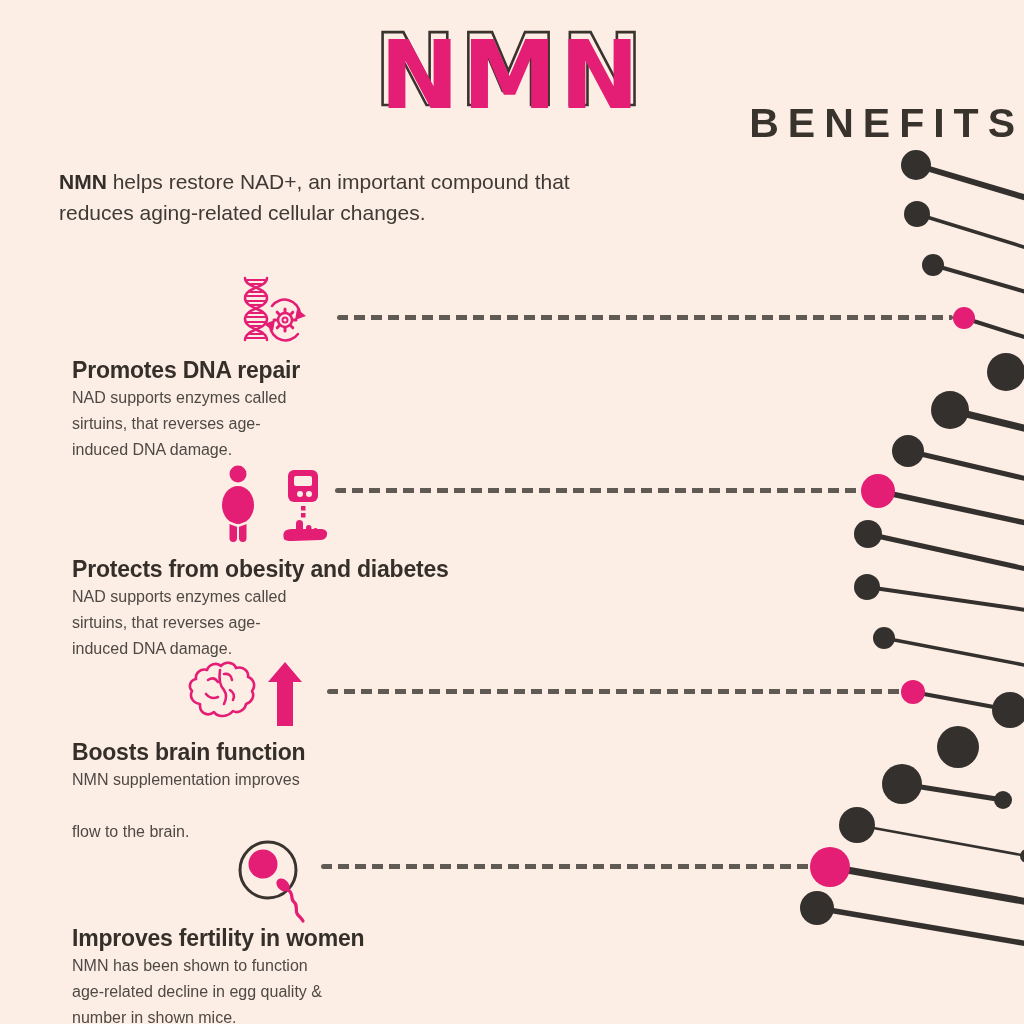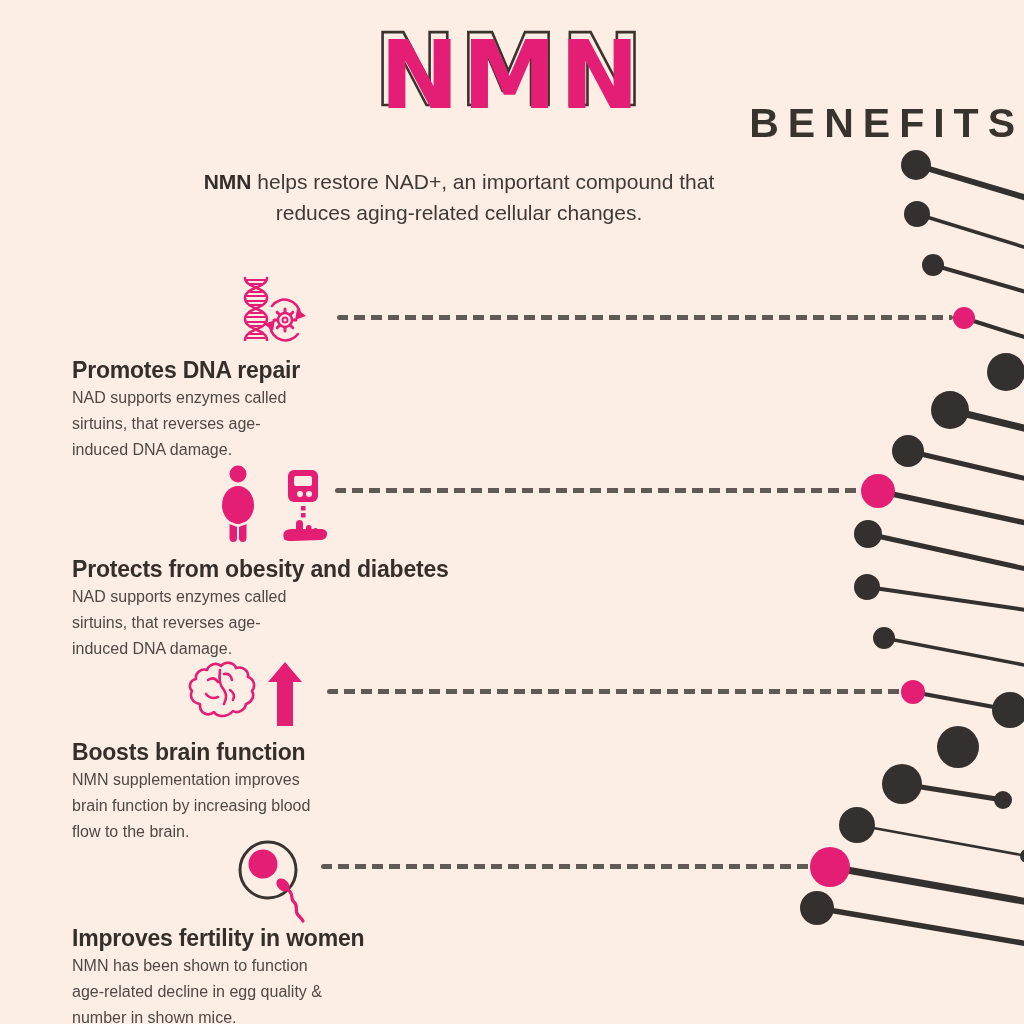--- a/index.html
+++ b/index.html
@@ -26,21 +26,21 @@
   }
   .title-outline{fill:none;stroke:#3a332e;stroke-width:2.6px;font-size:99px}
   .title-fill{fill:var(--accent);font-size:95px}
   .subtitle{
     position:absolute;top:100px;left:0;width:1024px;
     text-align:right;font-size:41px;font-weight:700;
     letter-spacing:9px;padding-left:9px;color:#39332d;
   }
   .intro{
     position:absolute;top:166px;left:59px;width:800px;
-    text-align:center;font-size:21px;line-height:31px;
+    text-align:left;font-size:21px;line-height:31px;
     color:#3f3a35;font-weight:500;
   }
   .intro b{font-weight:700;color:#332e29}
 
   .dashline{
     position:absolute;height:5px;border-radius:3px;
     background:repeating-linear-gradient(90deg,var(--dash) 0,var(--dash) 11px,transparent 11px,transparent 17px);
   }
   #dash1{left:337px;top:315px;width:616px}
   #dash2{left:335px;top:488px;width:526px}
@@ -231,21 +231,21 @@
         <path d="M20,30 q5,6 12,3"></path>
         <path d="M44,26 q6,4 3,10"></path>
         <path d="M34,6 q-2,14 4,20 q4,6 0,14"></path>
       </g>
       <polygon class="pf" points="99,4 116,24 107,24 107,68 91,68 91,24 82,24"></polygon>
     </svg>
   </div>
   <div class="heading">Boosts brain function</div>
   <div class="body">
     <span>NMN supplementation improves</span><br>
-    <span>brain function by increasing blood</span><br>
+    <br>
     <span>flow to the brain.</span>
   </div>
 </div>
 
 <div id="sec4" class="sec">
   <div class="icon-row">
     <svg width="84" height="92" viewBox="0 0 84 92">
       <circle class="ds" cx="38" cy="38" r="28" stroke-width="3"></circle>
       <circle class="pf" cx="33" cy="32" r="14.5"></circle>
       <g>

